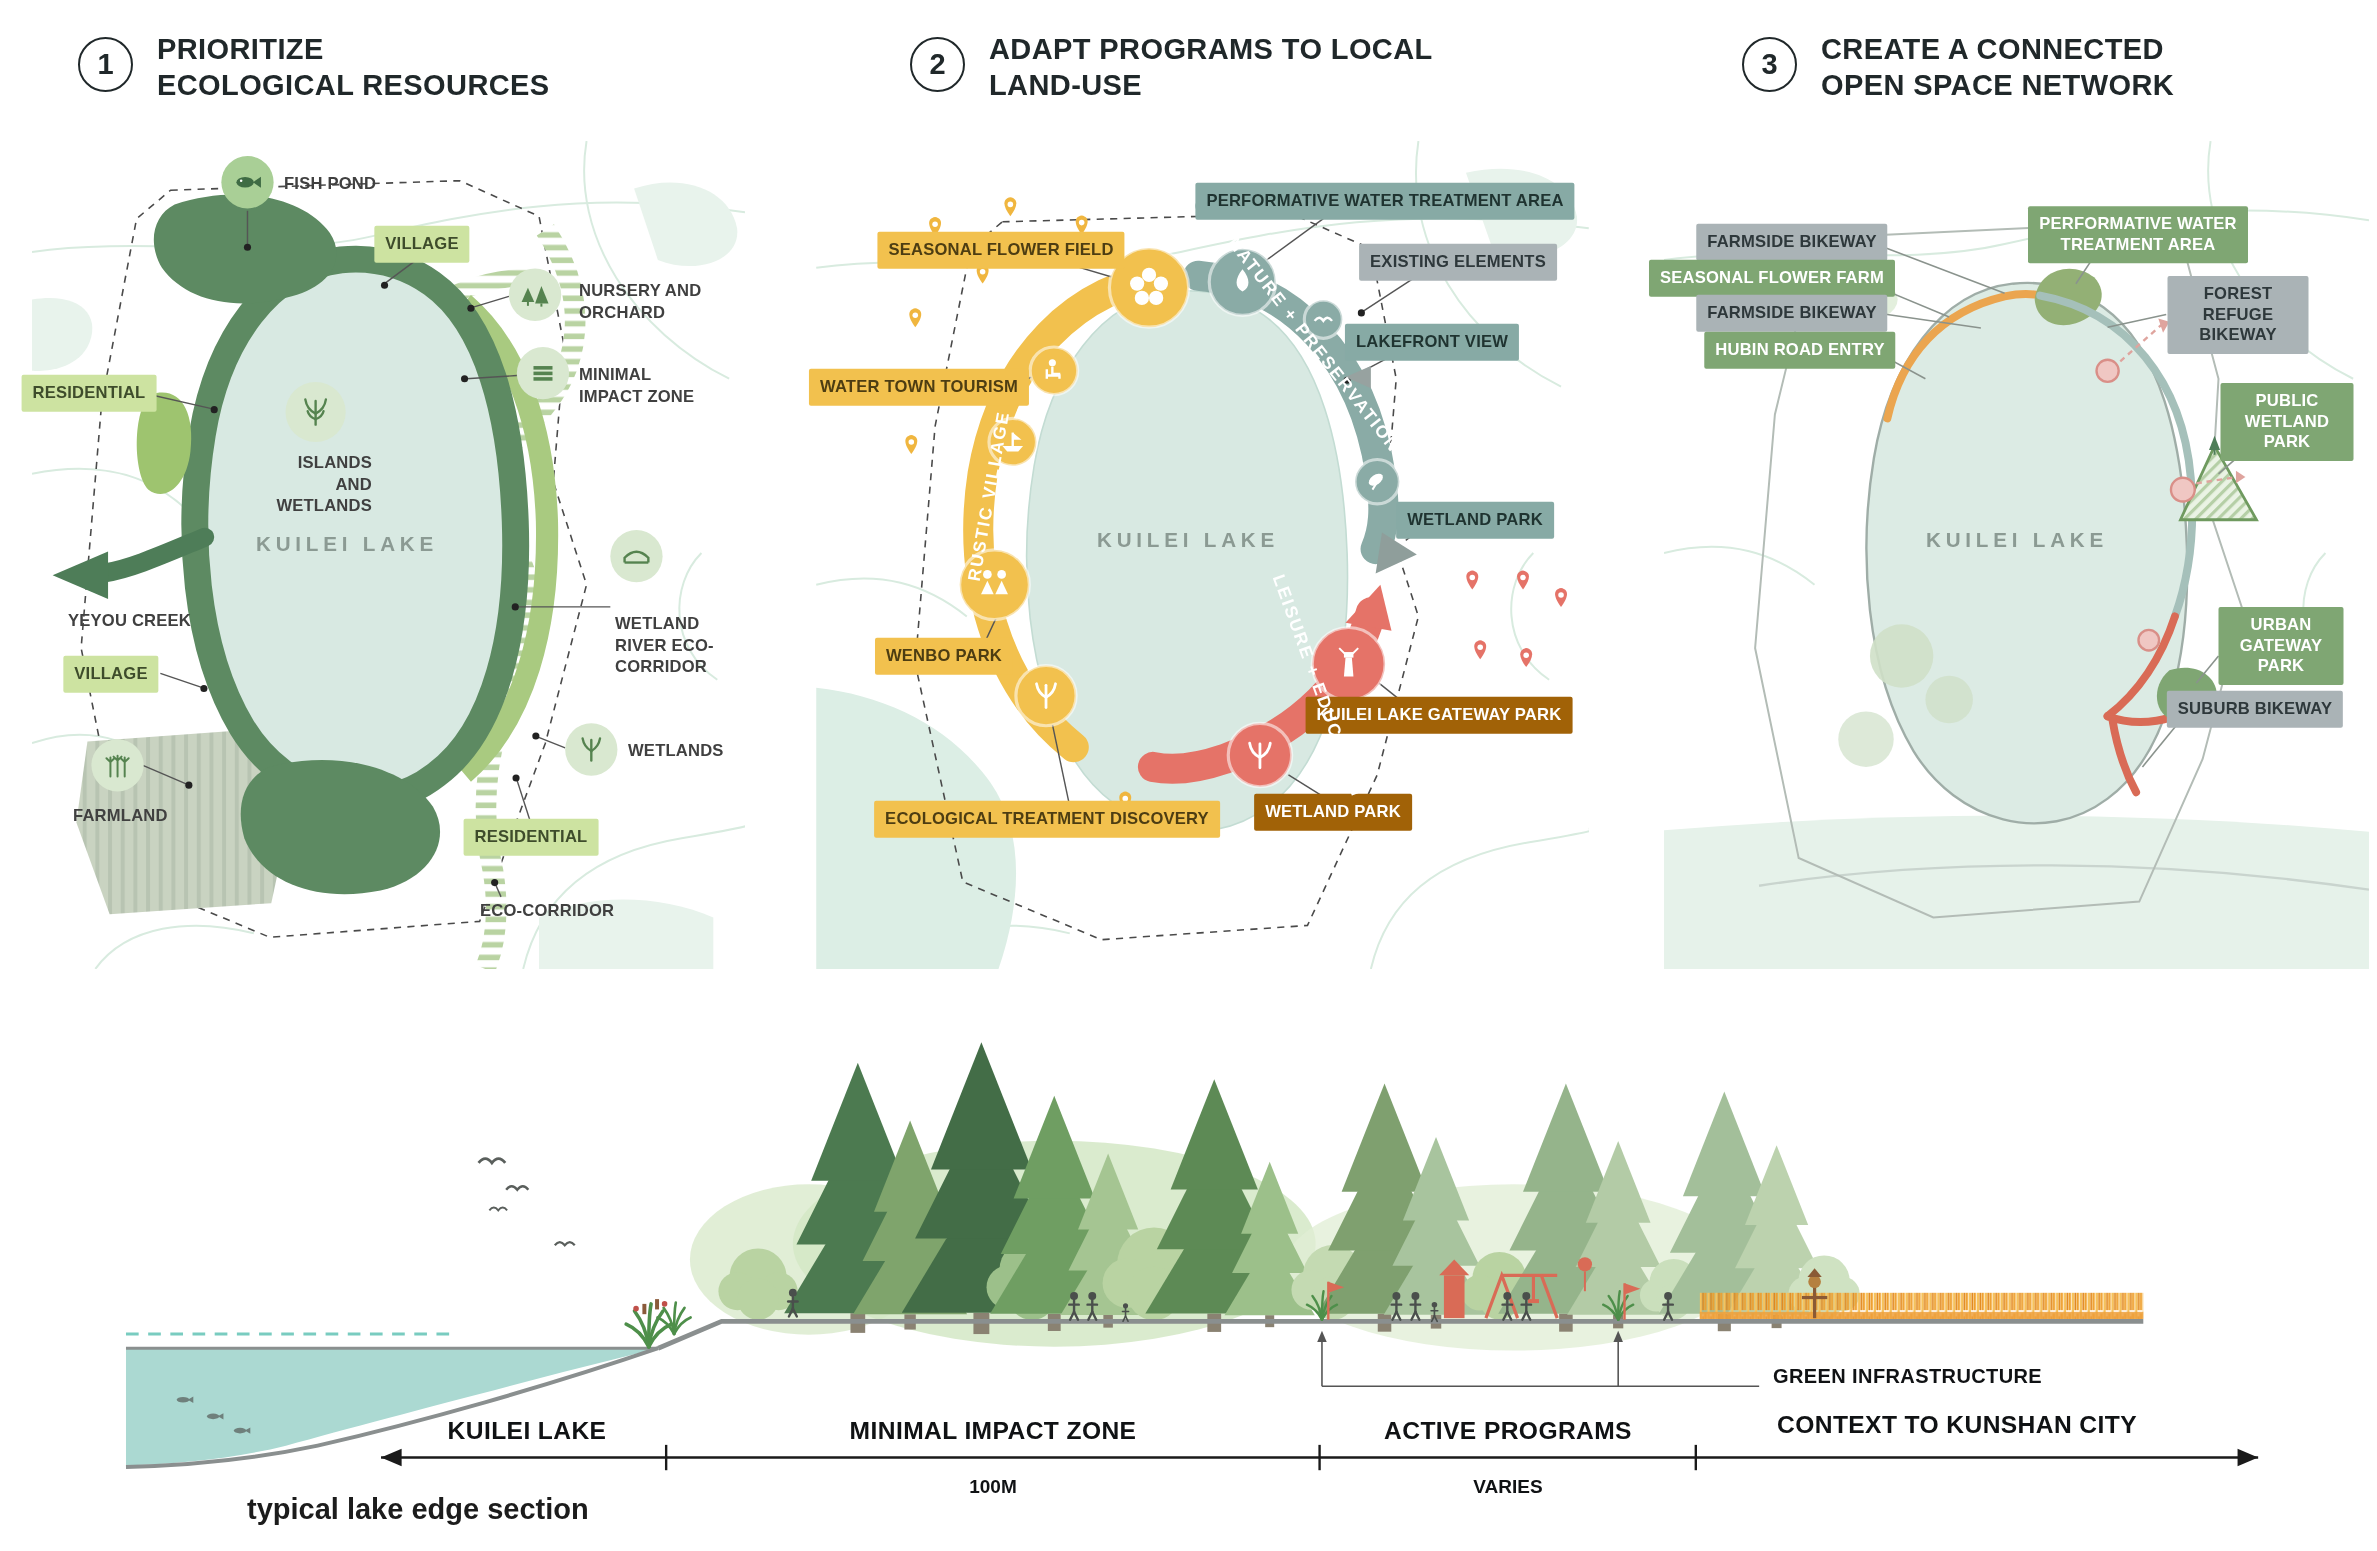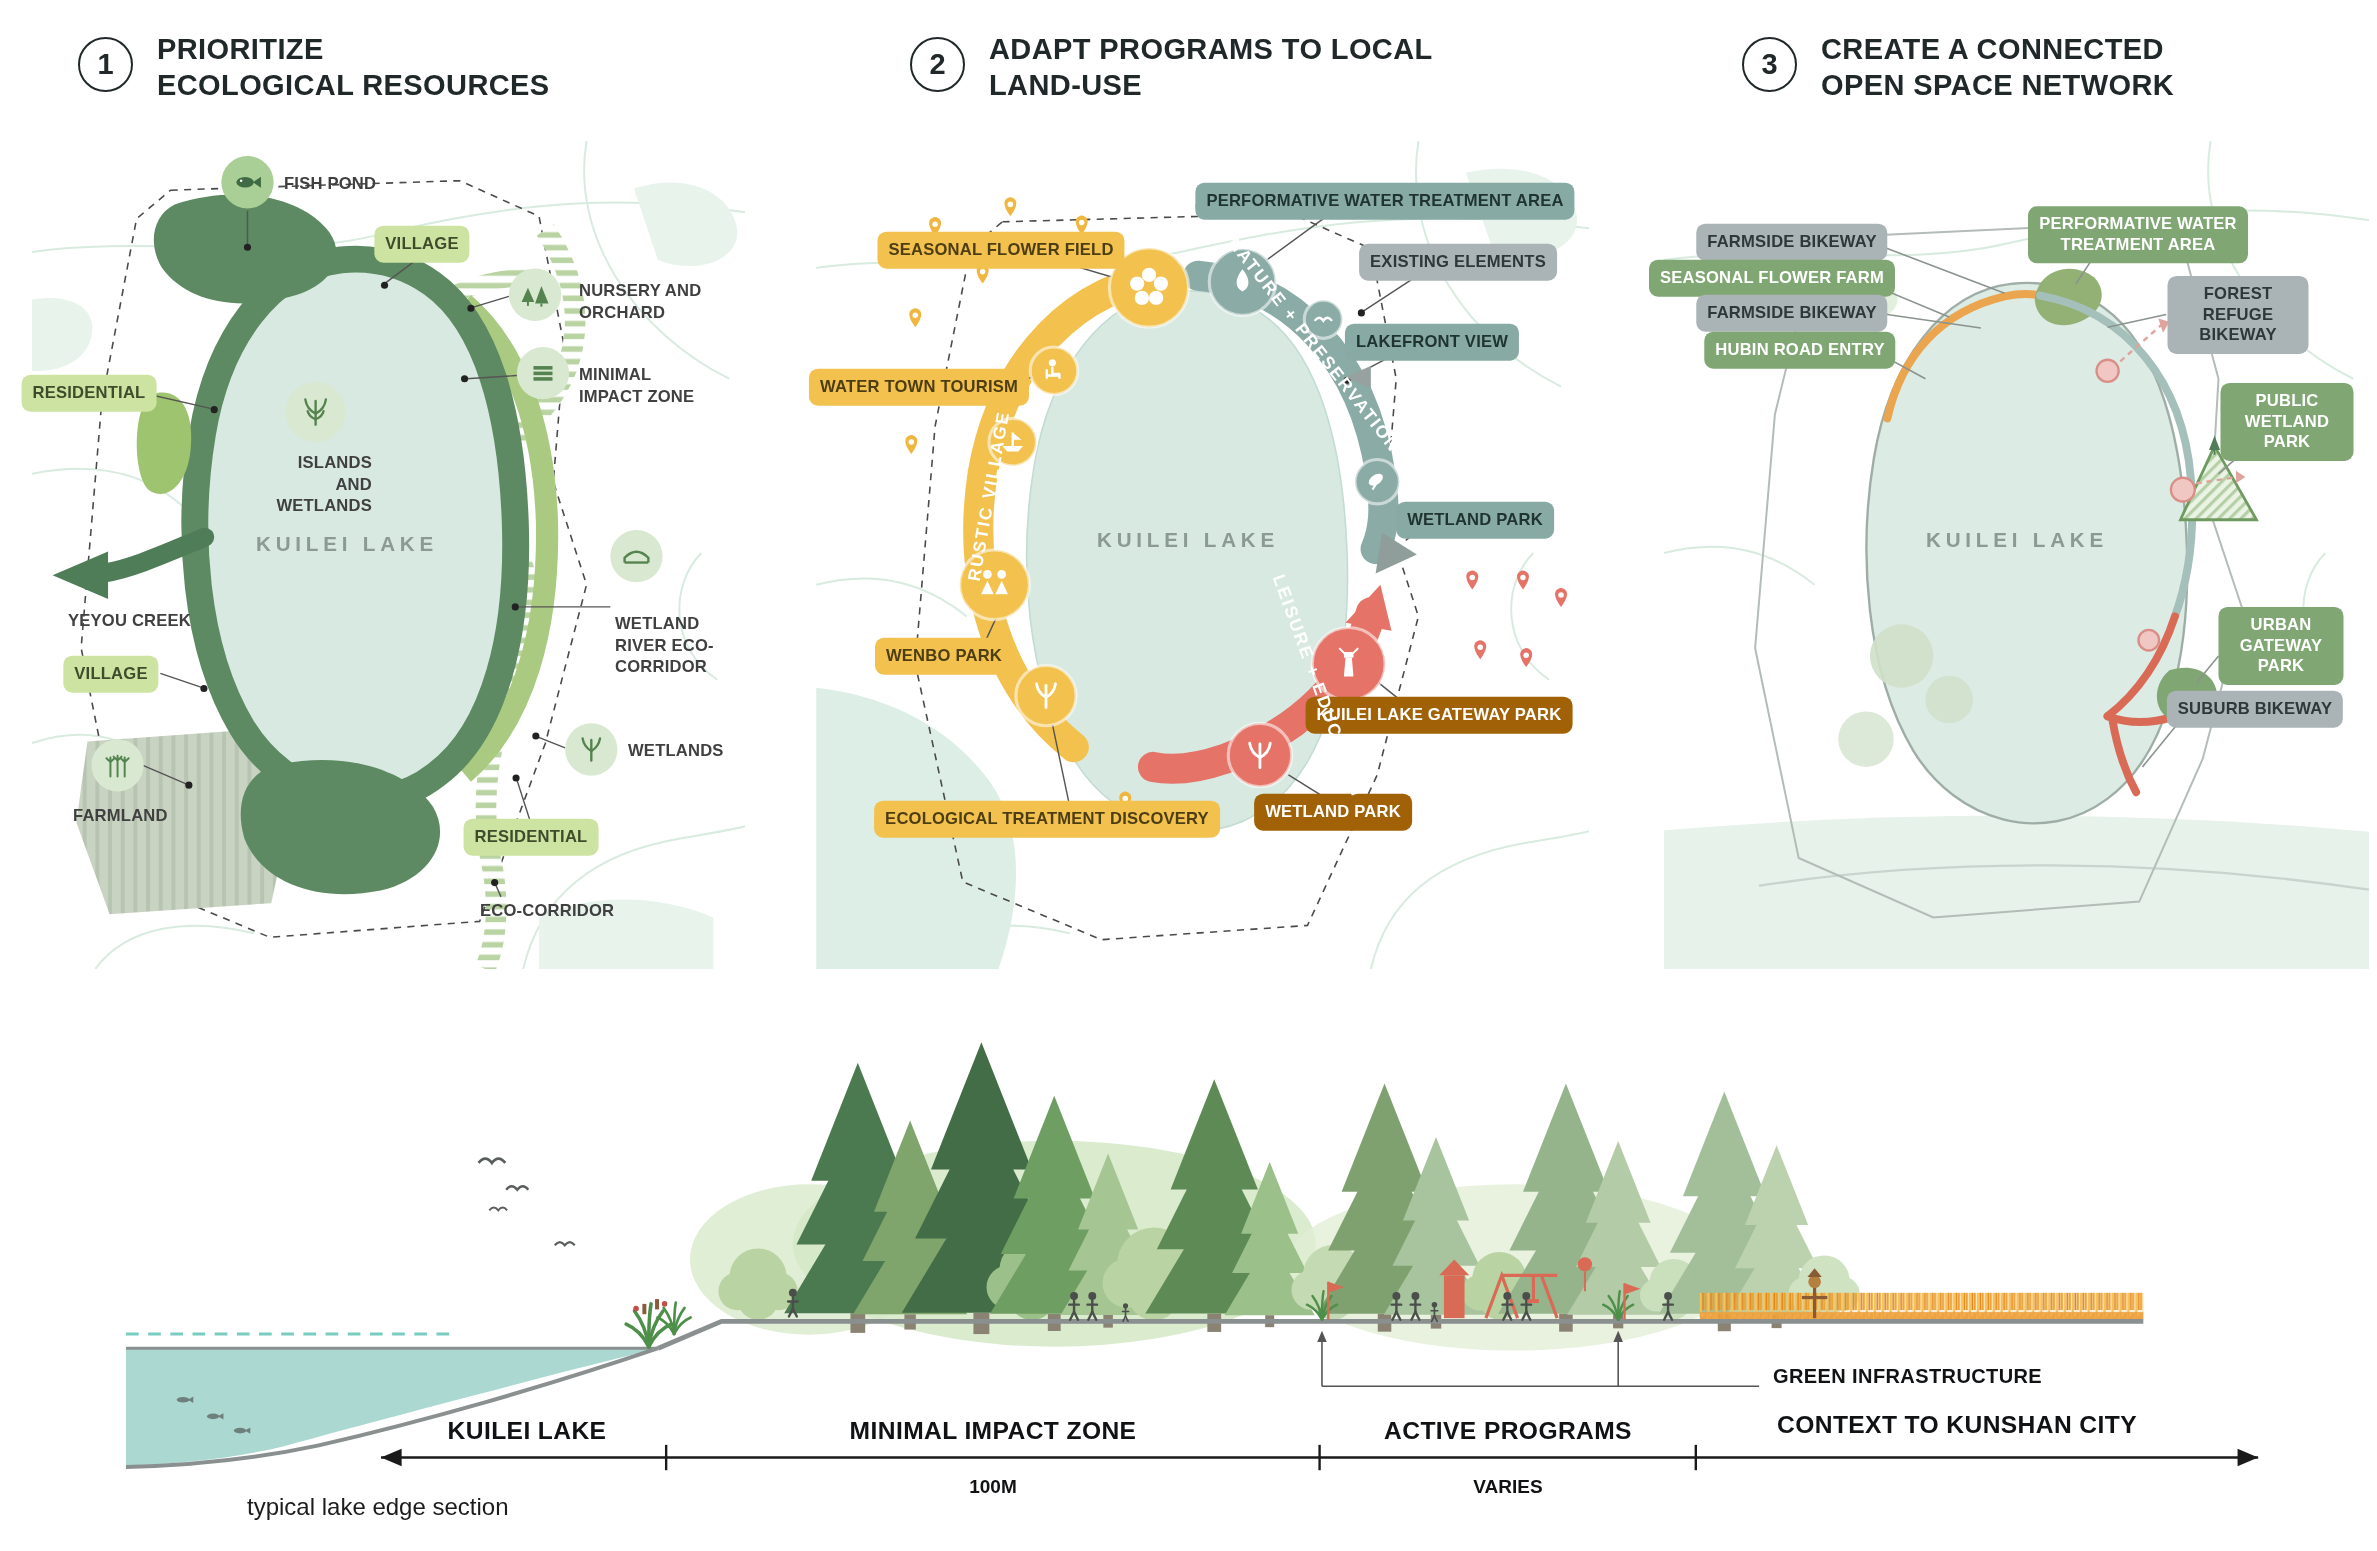--- a/index.html
+++ b/index.html
@@ -9,40 +9,40 @@
   .phead{position:absolute;display:flex;gap:24px;align-items:flex-start}
   .num{width:51px;height:51px;border:2.8px solid #20282a;border-radius:50%;
        display:flex;align-items:center;justify-content:center;
        font-size:29px;font-weight:bold;color:#20282a;margin-top:4.8px}
   .ptitle{font-size:29px;font-weight:bold;line-height:1.24;color:#20282a;letter-spacing:0.4px}
   
   .map{position:absolute}
   .map svg{position:absolute;left:0;top:0;width:100%;height:100%}
   
   .pill{position:absolute;transform:translate(-50%,-50%);font-size:16.6px;font-weight:bold;
-        padding:8px 11px;border-radius:9px;white-space:nowrap;letter-spacing:0.2px;line-height:1.25}
+        padding:8px 11px;border-radius:2px;white-space:nowrap;letter-spacing:0.2px;line-height:1.25}
   .pill.wrap{white-space:normal;text-align:center}
   .green {background:#cde3a1;color:#3e4c2b}
   .yellow{background:#f2c14e;color:#4d3d12}
   .teal  {background:#87aaa5;color:#1f3330}
   .red   {background:#a16207;color:#fff}
   .gray  {background:#aab3b6;color:#2e383b}
   .green3{background:#7fa673;color:#fff}
   .maplabel{position:absolute;font-size:16.6px;font-weight:bold;color:#404040;
             letter-spacing:0.2px;line-height:1.3}
   .lakename{position:absolute;transform:translate(-50%,-50%);font-size:20.6px;font-weight:bold;
             letter-spacing:4.8px;color:#8b9a93;white-space:nowrap}
   .arctext{position:absolute;transform:translate(-50%,-50%) rotate(var(--r));
            font-size:17.4px;font-weight:bold;color:#fff;letter-spacing:2px;white-space:nowrap}
   
   .zlabel{position:absolute;transform:translateX(-50%);font-size:24.6px;font-weight:bold;
           color:#101214;letter-spacing:0.4px;white-space:nowrap}
   .dlabel{position:absolute;transform:translateX(-50%);font-size:19px;font-weight:bold;
           color:#101214;white-space:nowrap}
-  .caption{position:absolute;font-size:24px;font-weight:400;color:#1c1c1c}
+  .caption{position:absolute;font-size:29px;font-weight:700;color:#1c1c1c}
   .gilabel{position:absolute;font-size:20px;font-weight:bold;color:#101214;letter-spacing:0.4px}
 </style>
 </head>
 <body>
 
 <div id="canvas">
 
   <section>
     <div class="phead" style="left:78px;top:32px">
       <div class="num">1</div>

